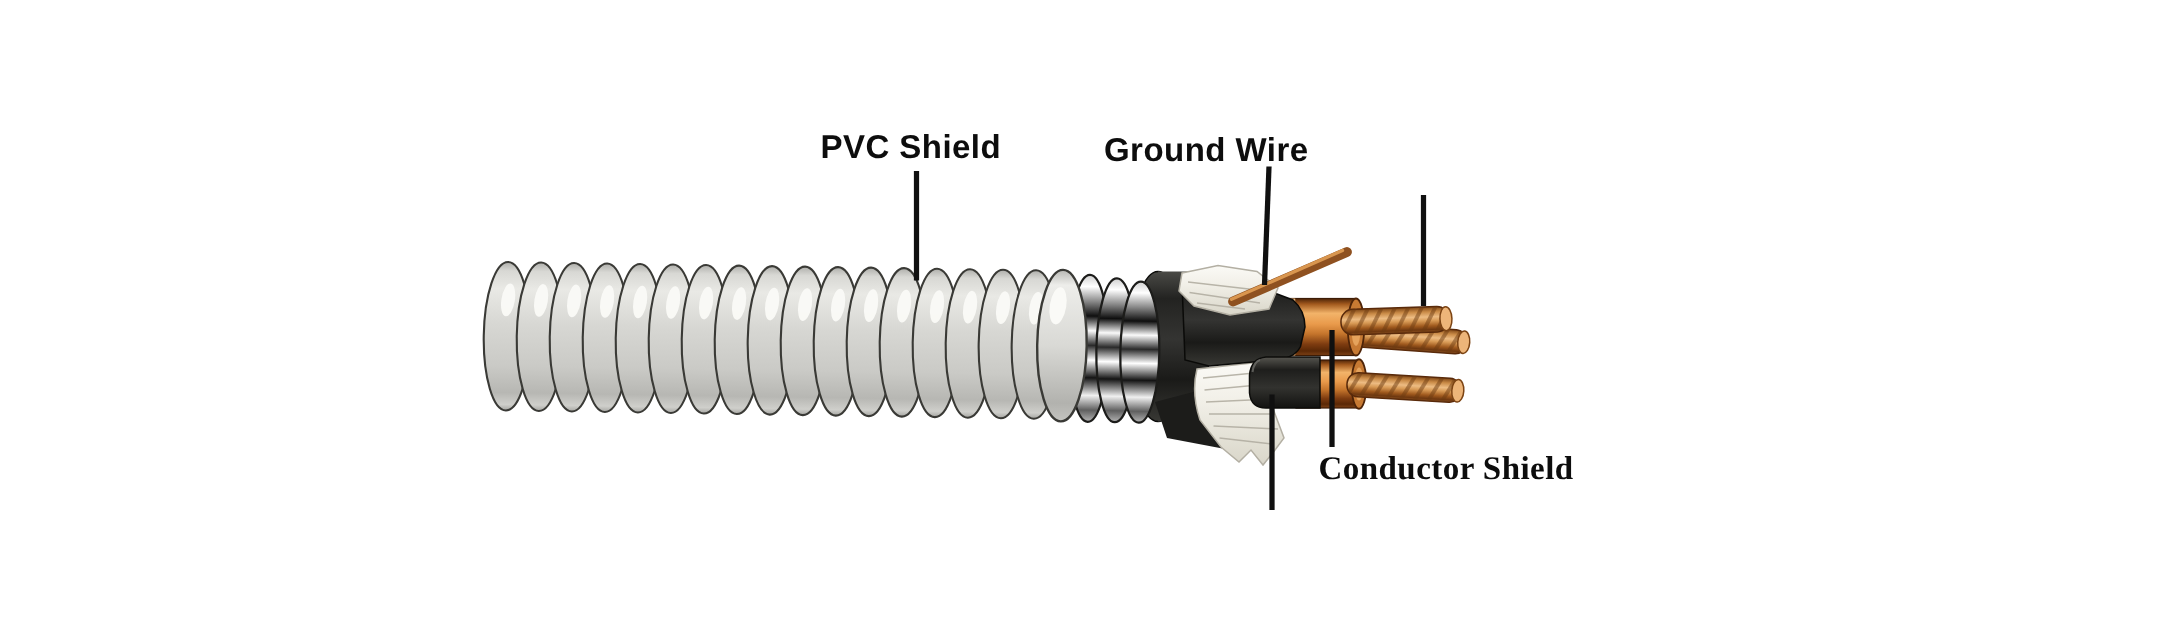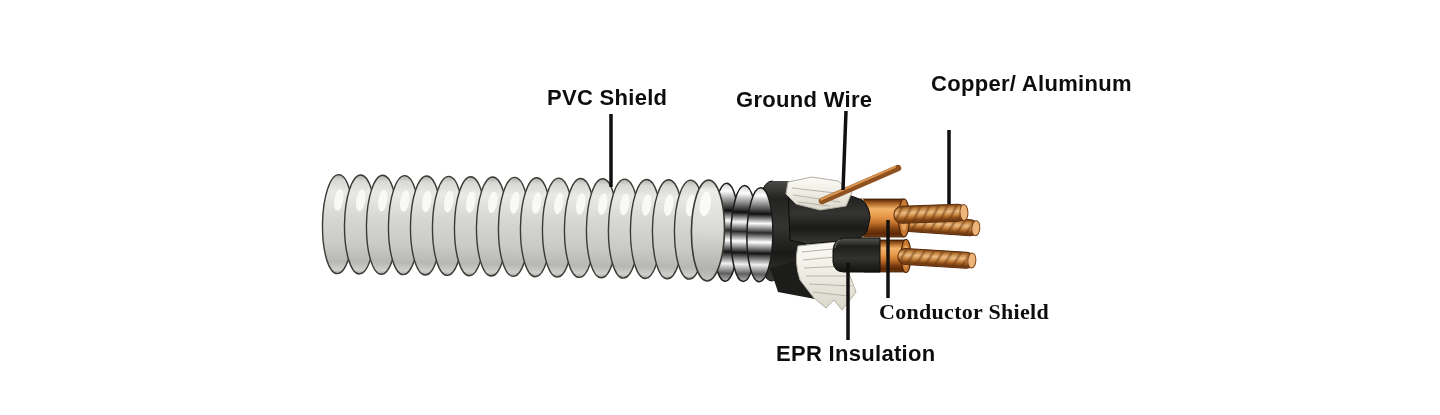--- a/index.html
+++ b/index.html
@@ -227,19 +227,17 @@
       <line x1="888" y1="220" x2="888" y2="298"></line>
       <line x1="848" y1="263" x2="848" y2="340"></line>
     </g>
   </svg>
 
   <div class="label" id="lbl-pvc">PVC Shield</div>
 
   <div class="label" id="lbl-ground">Ground Wire</div>
 
   <div class="label two-line" id="lbl-conductors">
-    <span>Copper/ Aluminum</span>
   </div>
 
   <div class="label" id="lbl-shield">Conductor Shield</div>
 
-  <div class="label" id="lbl-epr">EPR Insulation</div>
 </div>
 
 </body></html>

